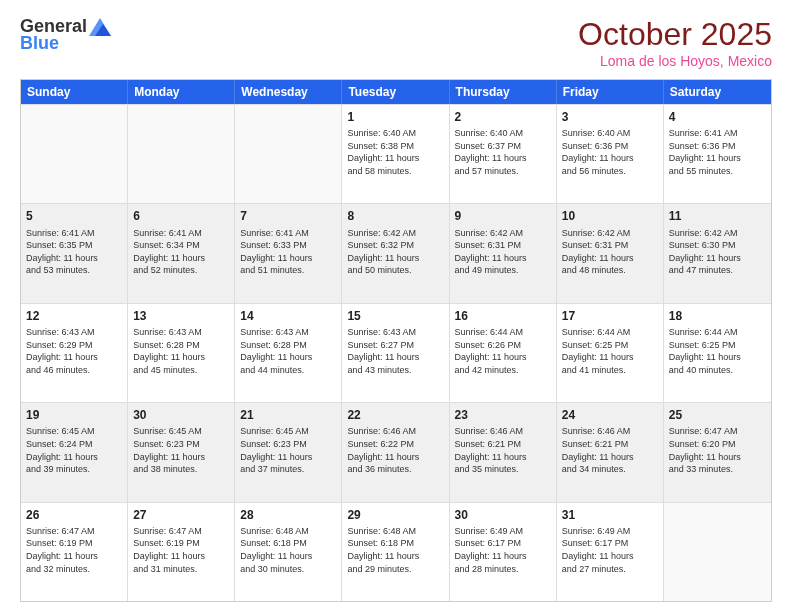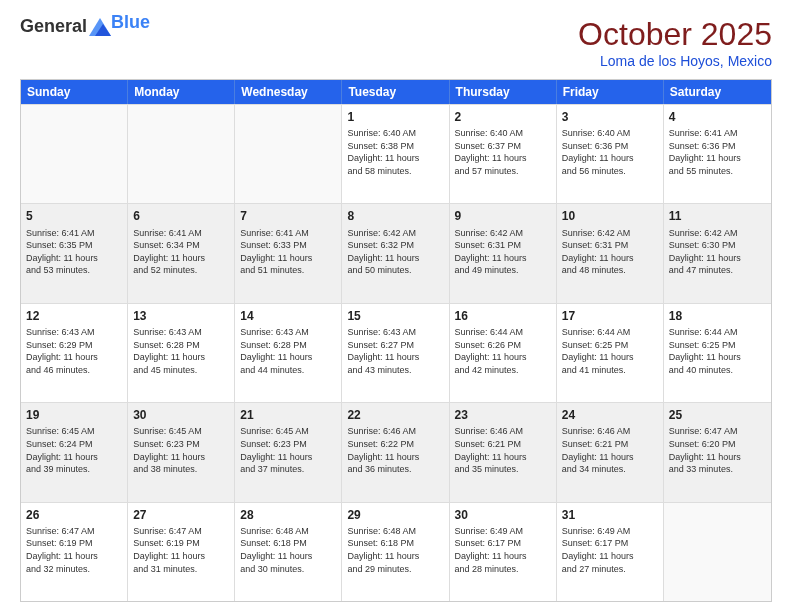--- a/index.html
+++ b/index.html
@@ -31,21 +31,21 @@
     .title-block {
       text-align: right;
     }
     .month-title {
       font-size: 32px;
       font-weight: normal;
       color: #7f1d1d;
     }
     .location-title {
       font-size: 14px;
-      color: #1d4ed8;
+      color: #ec4899;
     }
     .calendar {
       flex: 1;
       display: flex;
       flex-direction: column;
       border: 1px solid #ccc;
     }
     .cal-header {
       display: grid;
       grid-template-columns: repeat(7, 1fr);
@@ -93,21 +93,21 @@
       color: #333;
       line-height: 1.4;
     }
   </style>
 </head>
 <body>
 
 <div class="page">
   <div class="header">
     <div class="logo">
-      <div style="display:flex;align-items:flex-start;">
+      <div style="display:flex;flex-direction:column;align-items:flex-start;">
         <div style="display:flex;align-items:center;">
           <span style="font-size:18px;font-weight:bold;color:#333;">General</span>
           <svg width="22" height="18" viewBox="0 0 22 18" style="margin-left:2px;">
             <polygon points="0,18 11,0 22,18" fill="#3b82f6" opacity="0.85"></polygon>
             <polygon points="6,18 14,6 22,18" fill="#1d4ed8" opacity="0.9"></polygon>
           </svg>
         </div>
         <span style="font-size:18px;font-weight:bold;color:#3b82f6;margin-top:-4px;">Blue</span>
       </div>
     </div>

